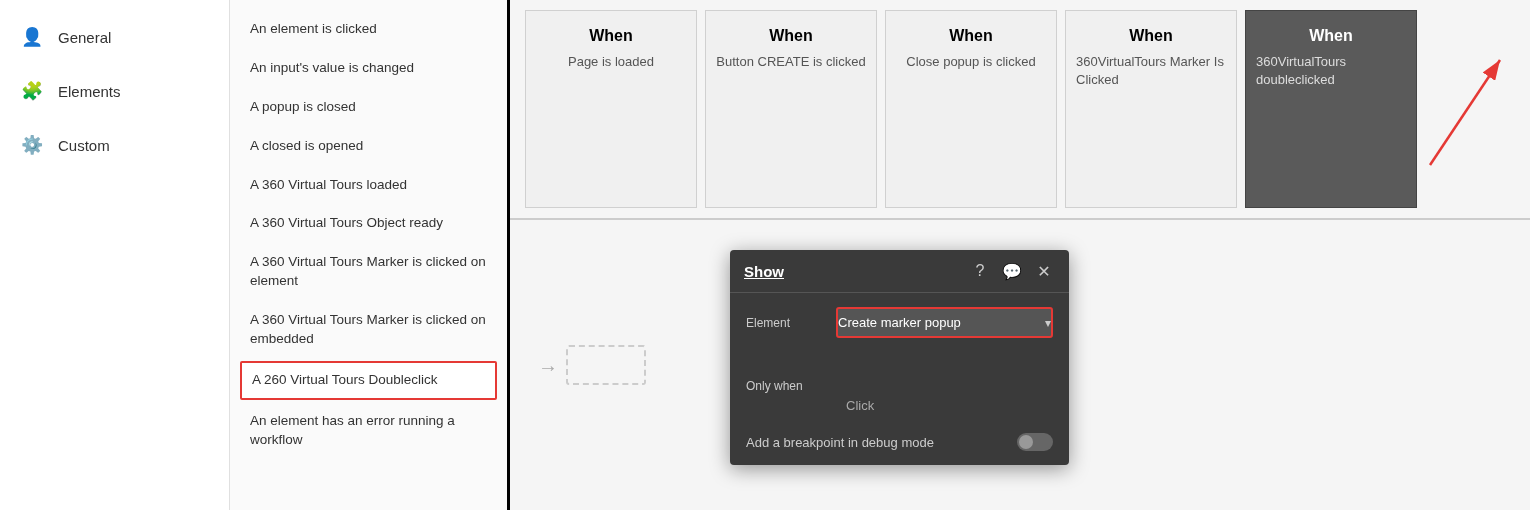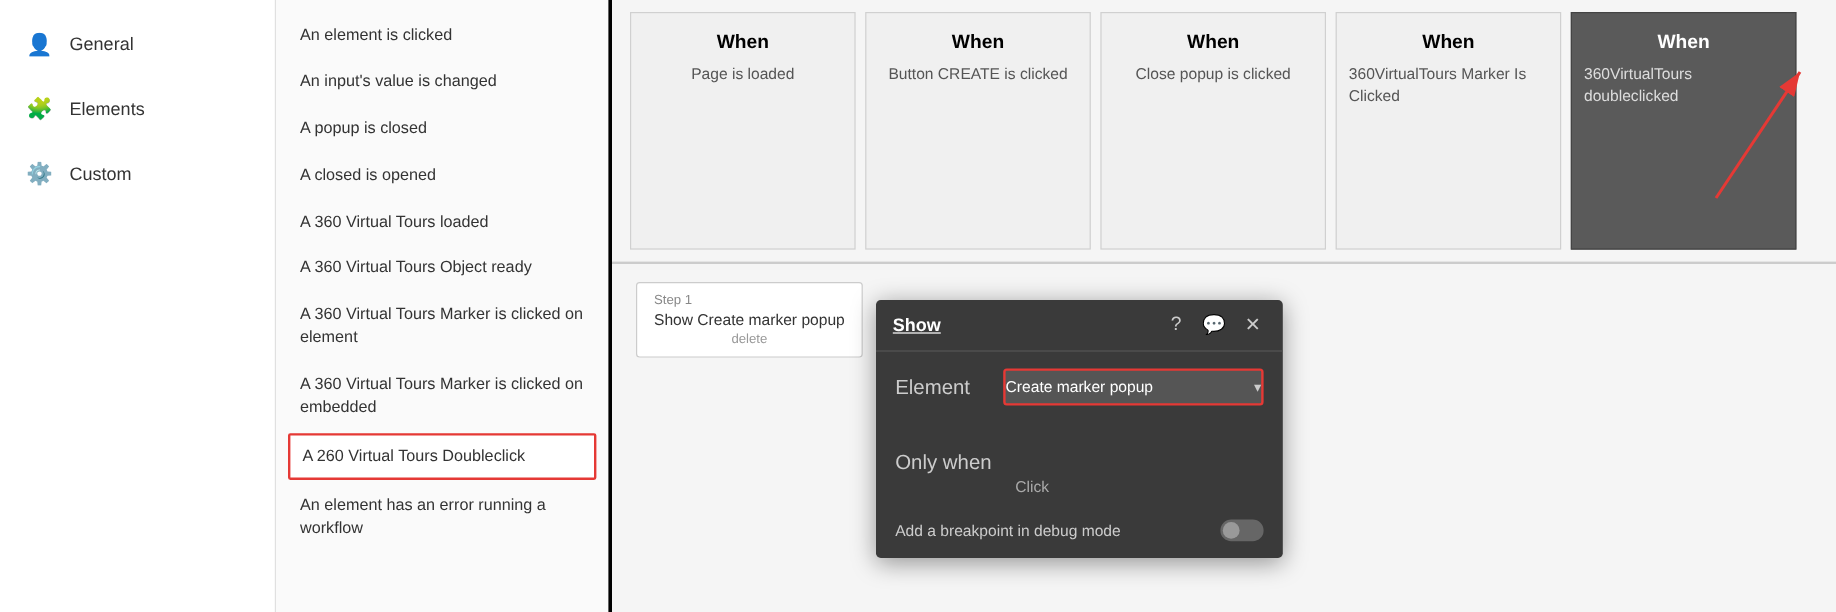--- a/index.html
+++ b/index.html
@@ -79,21 +79,21 @@
     .cards-row {
       display: flex;
       gap: 0;
       padding: 10px 15px;
       border-bottom: 2px solid #ccc;
       background: #f5f5f5;
       overflow-x: auto;
       min-height: 220px;
     }
     .when-card {
-      width: 188px;
+      width: 172px;
       min-height: 185px;
       border: 1px solid #d0d0d0;
       background: #f0f0f0;
       margin-right: 8px;
       display: flex;
       flex-direction: column;
       align-items: center;
       justify-content: flex-start;
       padding: 16px 10px 26px;
       cursor: pointer;
@@ -217,21 +217,21 @@
     }
     .popup-body {
       padding: 14px 16px;
     }
     .popup-row {
       display: flex;
       align-items: center;
       margin-bottom: 14px;
     }
     .popup-row-label {
-      font-size: 17px;
+      font-size: 12px;
       color: #ccc;
       width: 90px;
       flex-shrink: 0;
     }
     .popup-row-value {
       flex: 1;
       background: #555;
       border: 2px solid #e53935;
       border-radius: 3px;
       padding: 6px 0;
@@ -352,25 +352,20 @@
           <polygon points="0 0, 8 3, 0 6" fill="#e53935"></polygon>
         </marker>
       </defs>
 
       <line x1="220" y1="165" x2="290" y2="60" stroke="#e53935" stroke-width="2.5" marker-end="url(#arrowhead)"></line>
     </svg>
   </div>
 
   <div class="workflow-area">
 
-    <div class="step-box">
-      <span class="step-label">Step 1</span>
-      <span class="step-title">Show Create marker popup</span>
-      <div class="step-delete">delete</div>
-    </div>
     <div class="step-arrow">→</div>
     <div class="dashed-box"></div>
 
     <div class="action-popup">
       <div class="popup-header">
         <span class="popup-title">Show</span>
         <div class="popup-icons">
           <div class="popup-icon-btn">?</div>
           <div class="popup-icon-btn">💬</div>
           <div class="popup-icon-btn">✕</div>

